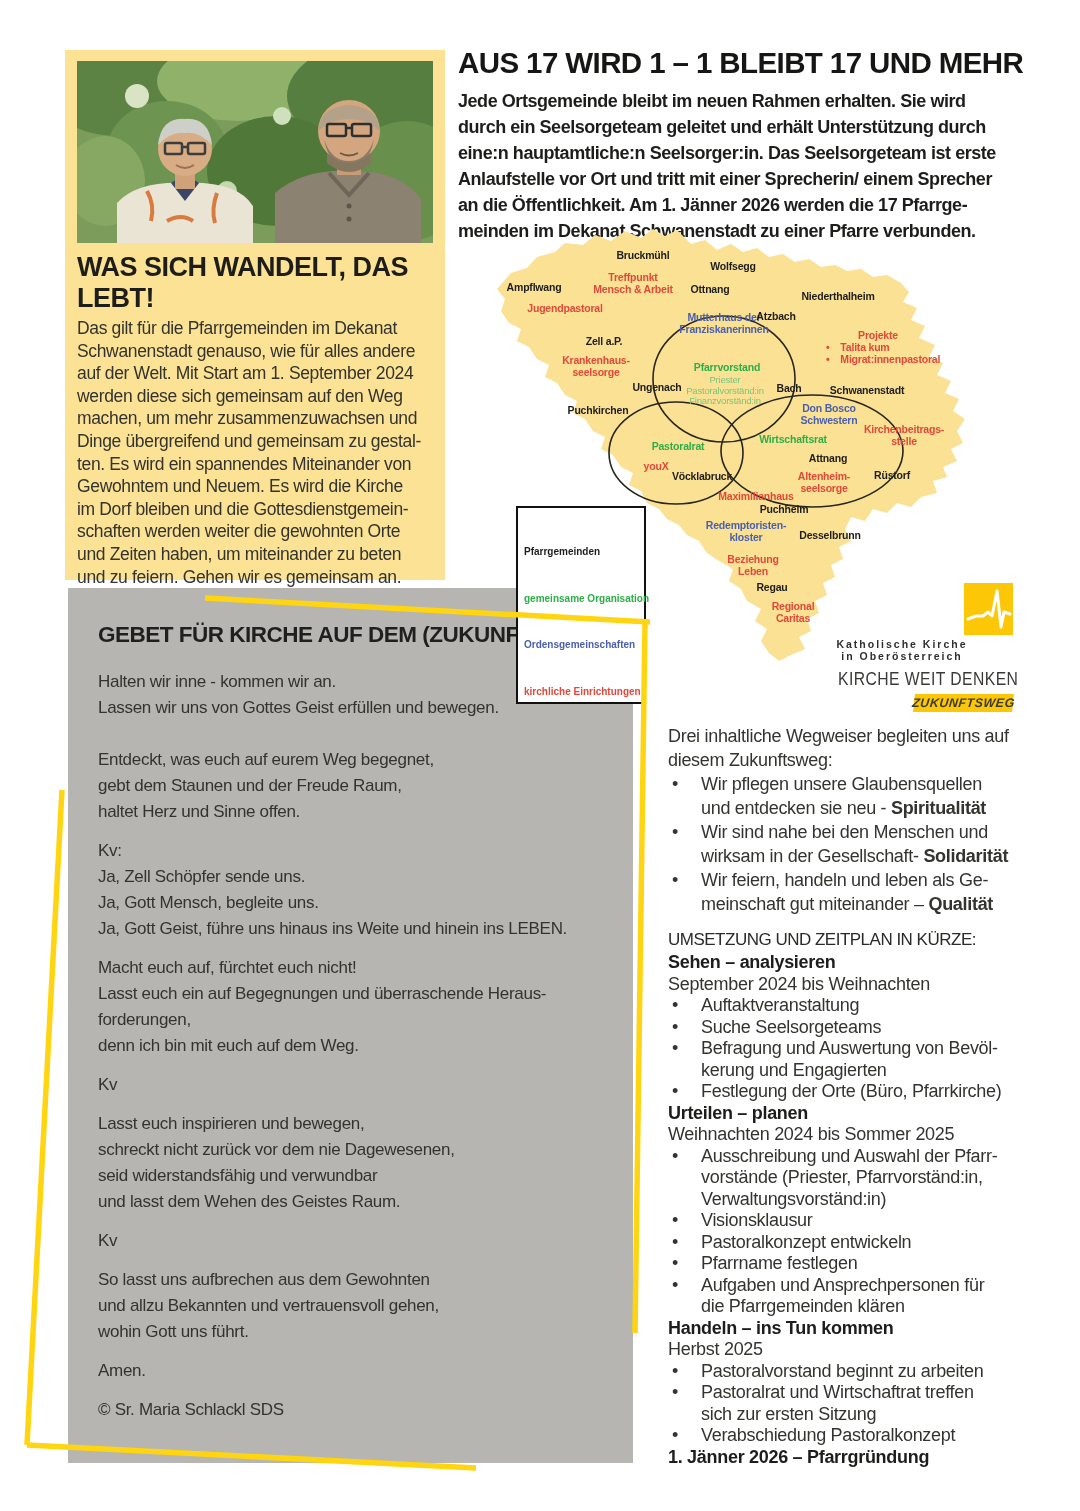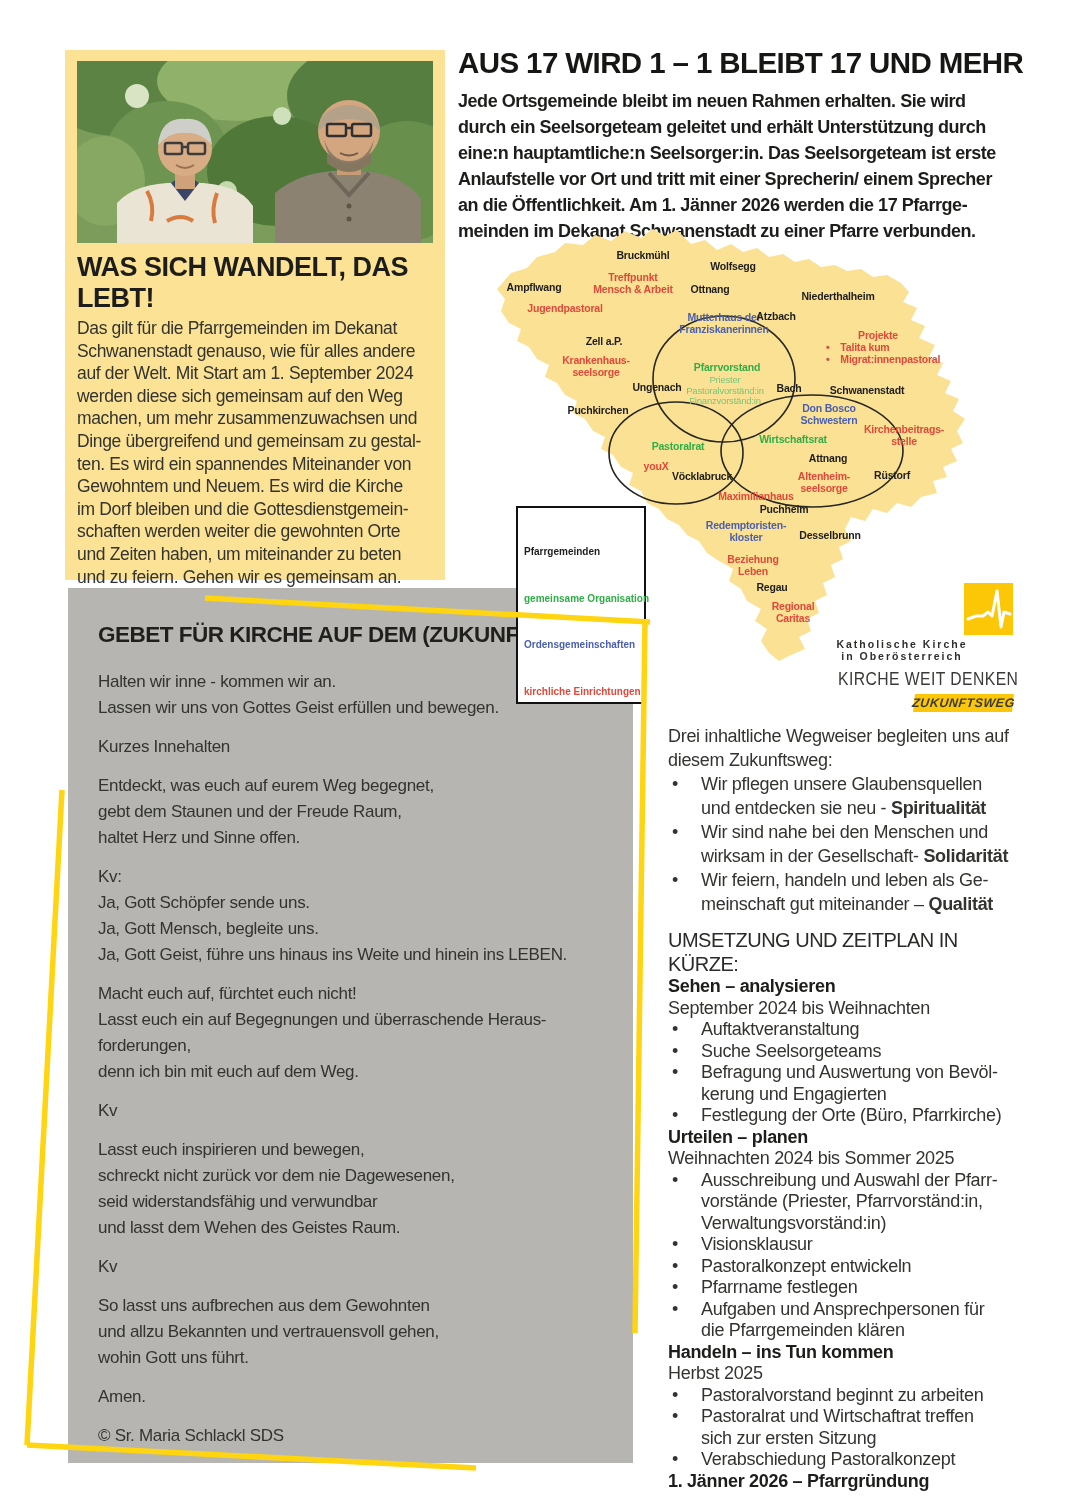--- a/index.html
+++ b/index.html
@@ -50,21 +50,21 @@
   .prayer-lines{margin-top:21px;}
   .pline{font-size:17px;line-height:26px;min-height:26px;letter-spacing:-0.3px;color:#33332f;white-space:pre-line;}
   .pline:empty{min-height:13px;}
 
   
   .right-col{left:668px;top:724px;width:352px;font-size:18px;letter-spacing:-0.3px;color:#33332f;}
   .wg-intro{line-height:24px;white-space:pre-line;}
   .wg-bullet{position:relative;line-height:24px;padding-left:33px;white-space:pre-line;}
   .wg-bullet::before{content:"•";position:absolute;left:4px;top:0;}
   .wg-bullet b{font-weight:700;}
-  .zp-heading{margin-top:12px;line-height:24px;font-size:20px;letter-spacing:-0.5px;color:#2a2a28;}
+  .zp-heading{margin-top:12px;line-height:24px;font-size:17px;letter-spacing:-0.5px;color:#2a2a28;}
   .zp-line{position:relative;line-height:21.5px;white-space:pre-line;}
   .zp-line[data-kind="title"]{font-weight:700;color:#1d1d1b;}
   .zp-line[data-kind="bullet"]{padding-left:33px;}
   .zp-line[data-kind="bullet"]::before{content:"•";position:absolute;left:4px;top:0;}
 </style>
 </head>
 <body>
 
 <div class="page">
 
@@ -139,35 +139,34 @@
   <div class="abs prayer-box">
     <div class="prayer-heading">GEBET FÜR KIRCHE AUF DEM (ZUKUNFTS-)WEG</div>
     <div class="prayer-lines">
 
         <div class="pline">Halten wir inne - kommen wir an.</div>
 
         <div class="pline">Lassen wir uns von Gottes Geist erfüllen und bewegen.</div>
 
         <div class="pline"></div>
 
-        <div class="pline">Kurzes Innehalten</div>
 
         <div class="pline"></div>
 
         <div class="pline">Entdeckt, was euch auf eurem Weg begegnet,</div>
 
         <div class="pline">gebt dem Staunen und der Freude Raum,</div>
 
         <div class="pline">haltet Herz und Sinne offen.</div>
 
         <div class="pline"></div>
 
         <div class="pline">Kv:</div>
 
-        <div class="pline">Ja, Gott Schöpfer sende uns.</div>
+        <div class="pline">Ja, Zell Schöpfer sende uns.</div>
 
         <div class="pline">Ja, Gott Mensch, begleite uns.</div>
 
         <div class="pline">Ja, Gott Geist, führe uns hinaus ins Weite und hinein ins LEBEN.</div>
 
         <div class="pline"></div>
 
         <div class="pline">Macht euch auf, fürchtet euch nicht!</div>
 
         <div class="pline">Lasst euch ein auf Begegnungen und überraschende Heraus-</div>

